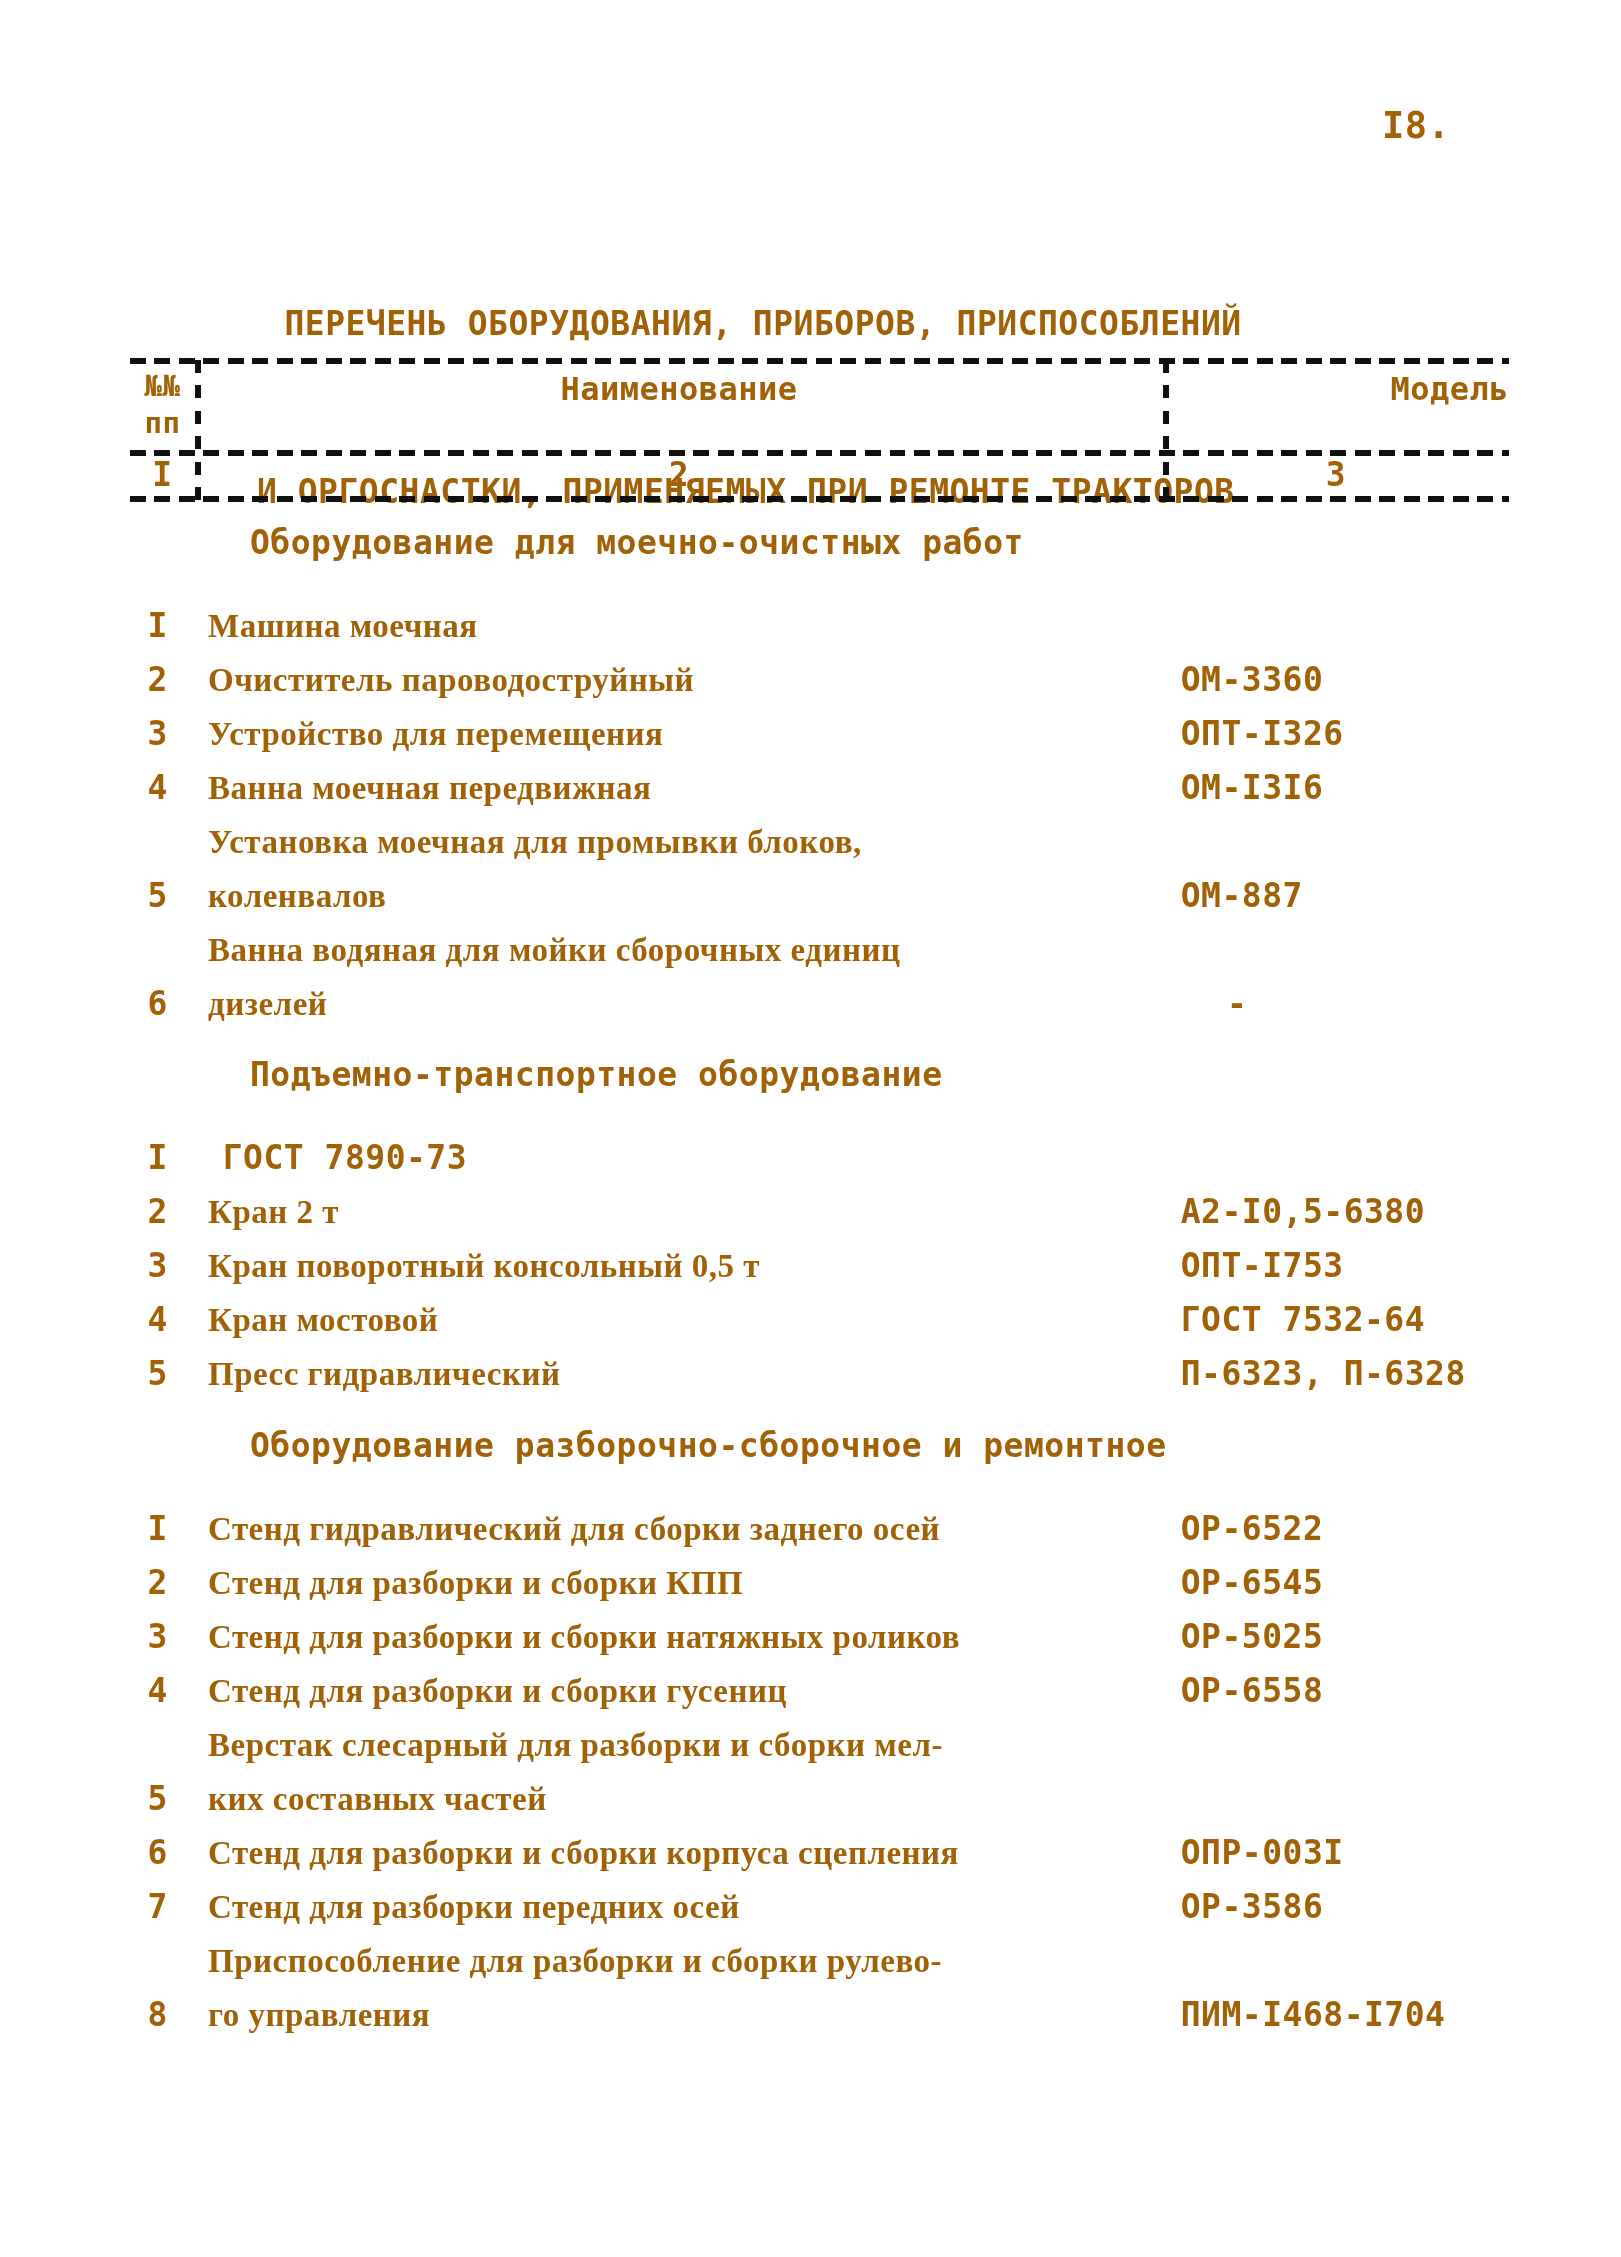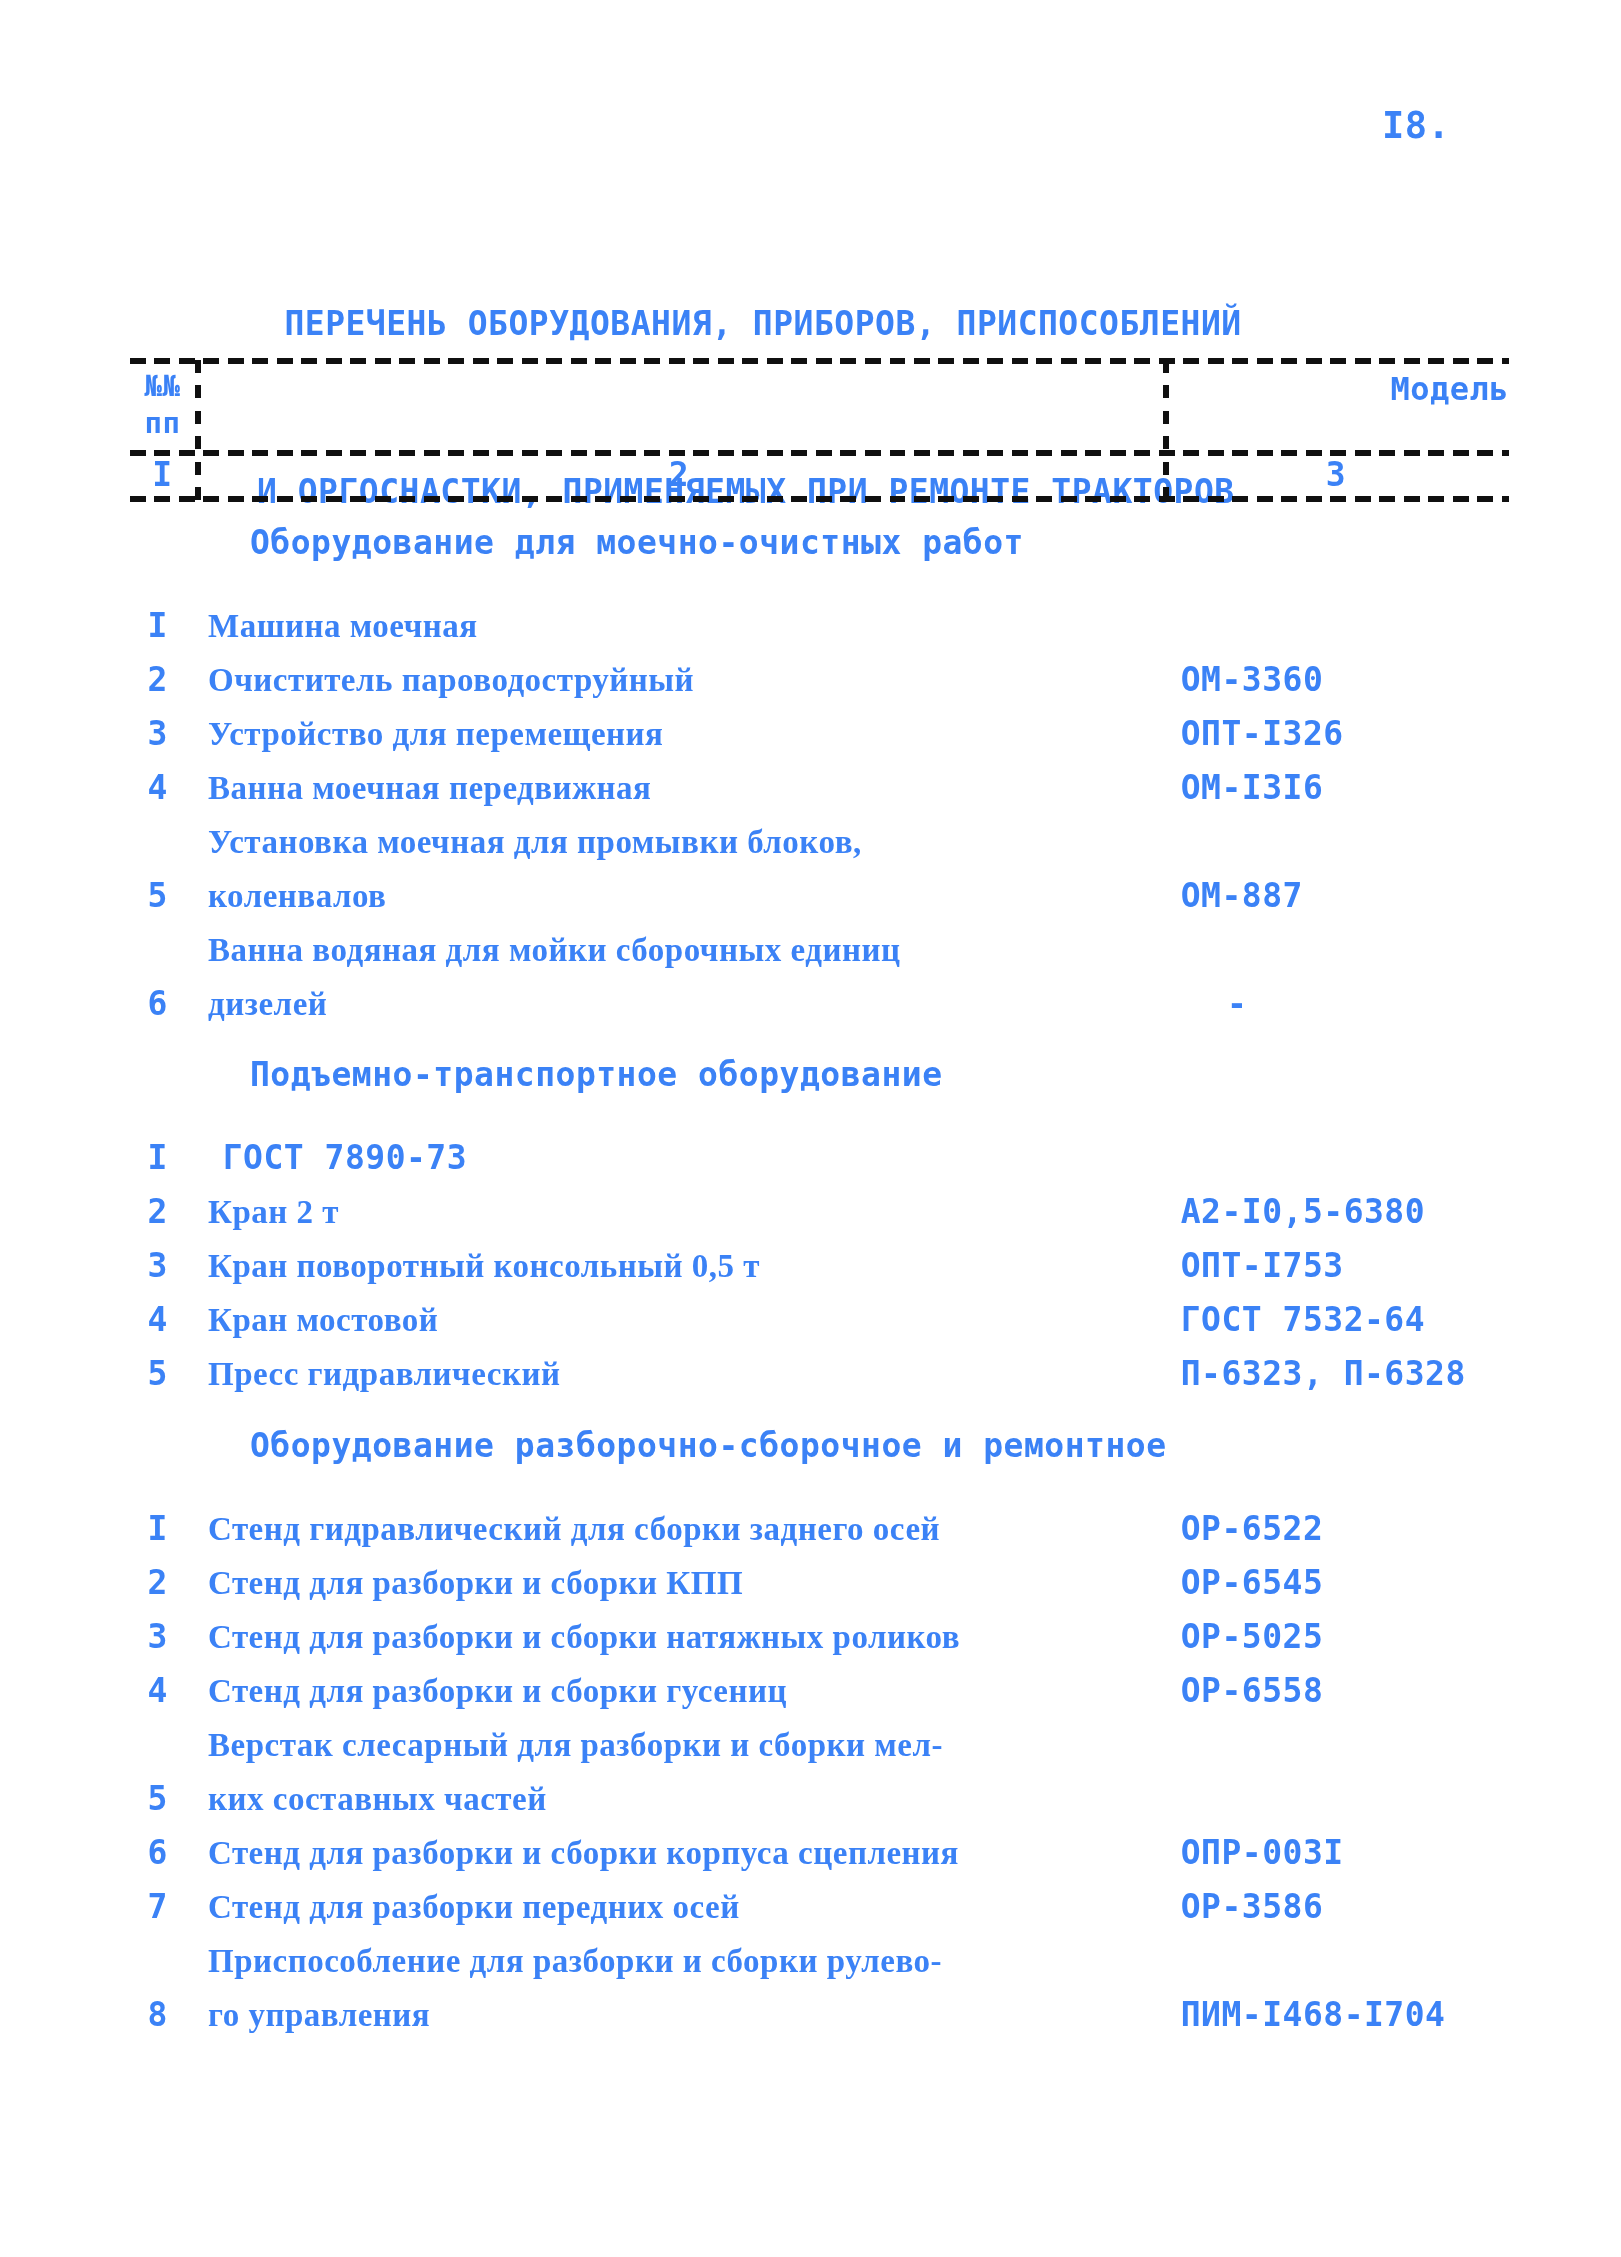--- a/index.html
+++ b/index.html
@@ -1,20 +1,20 @@
 <!DOCTYPE html>
 <html><head>
 <meta charset="utf-8">
 <style>
   html, body { margin:0; padding:0; background:#ffffff; }
   .page {
     position:relative;
     width:1621px; height:2257px;
     background:#ffffff;
-    color:#3b82f6;
+    color:#a16207;
     font-family:"DejaVu Sans Mono", "Liberation Mono", monospace;
     font-weight:bold;
     font-size:33px;
     letter-spacing:0.5px;
     overflow:hidden;
   }
 
   
   .page-number { position:absolute; left:1382px; top:104px; font-size:37px; }
 
@@ -65,20 +65,21 @@
     <div class="hline t"></div>
     <div class="hline m"></div>
     <div class="hline b"></div>
     <div class="vline v1"></div>
     <div class="vline v2"></div>
 
     <div class="h-num">
       <div>№№</div>
       <div>пп</div>
     </div>
+    <div class="h-name">Наименование</div>
     <div class="h-model">Модель</div>
 
     <div class="idx1">I</div>
     <div class="idx2">2</div>
     <div class="idx3">3</div>
   </div>
 
   <div class="tbl-body">
 
     <div>

